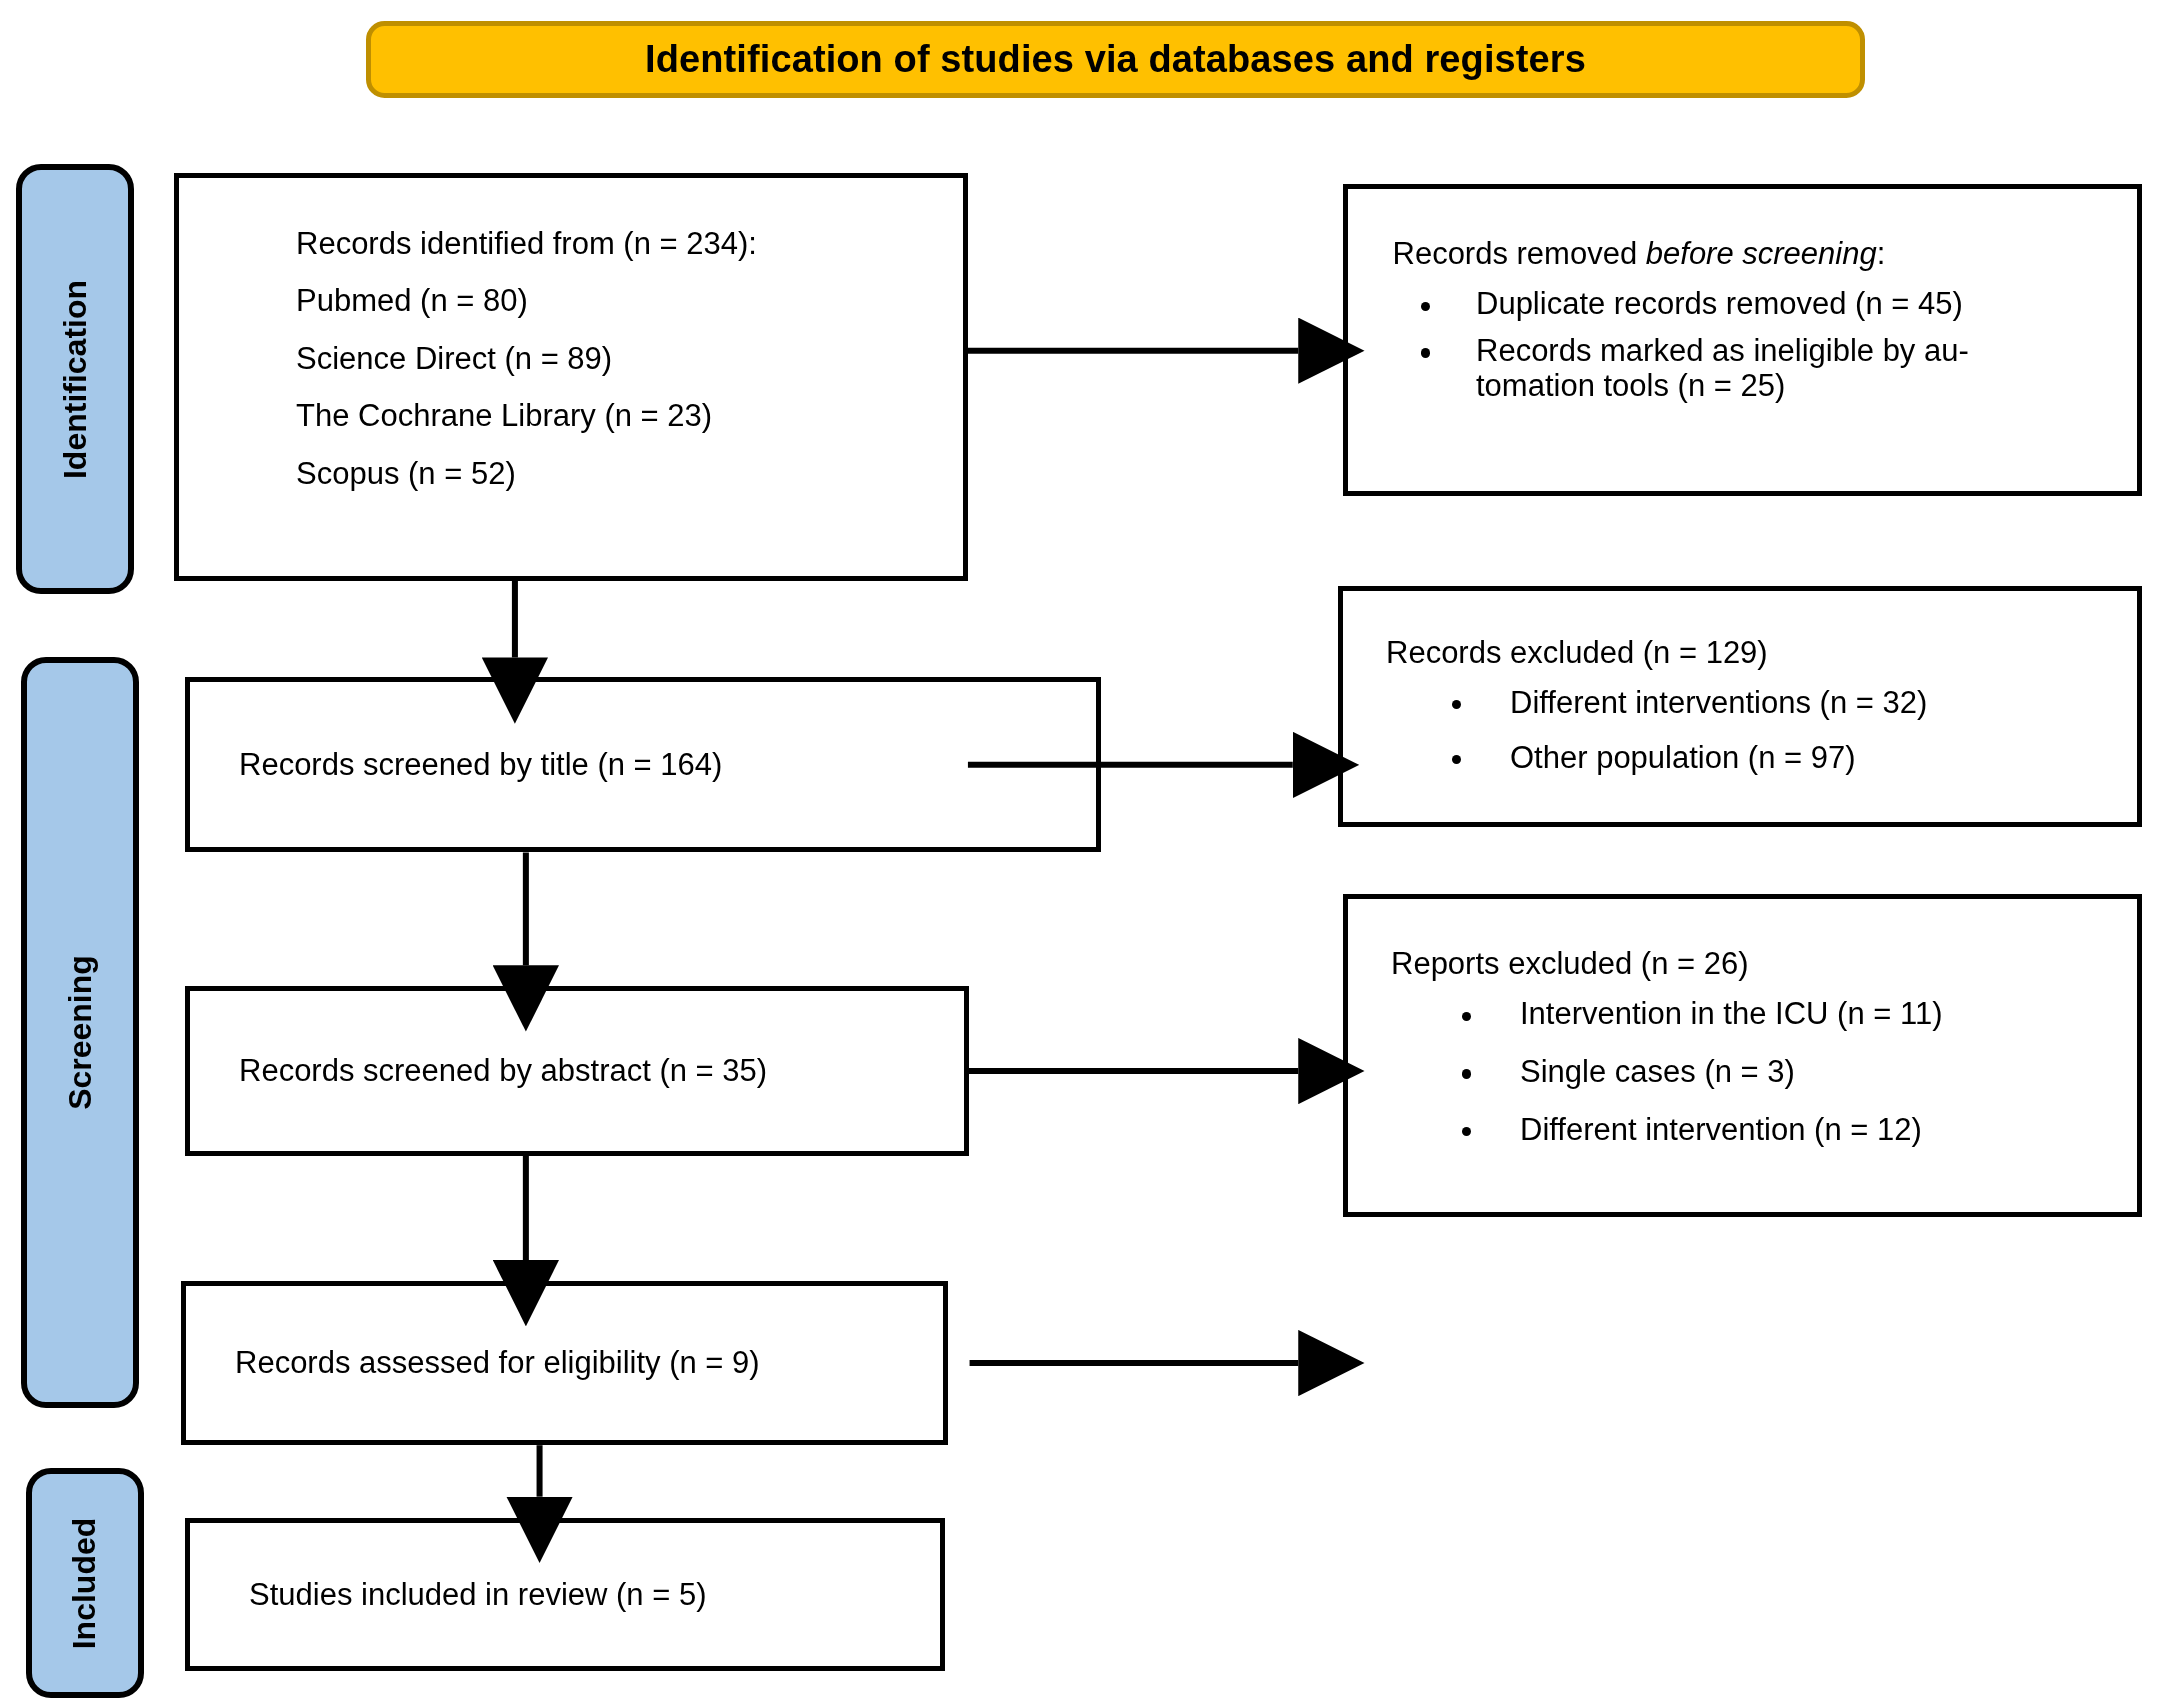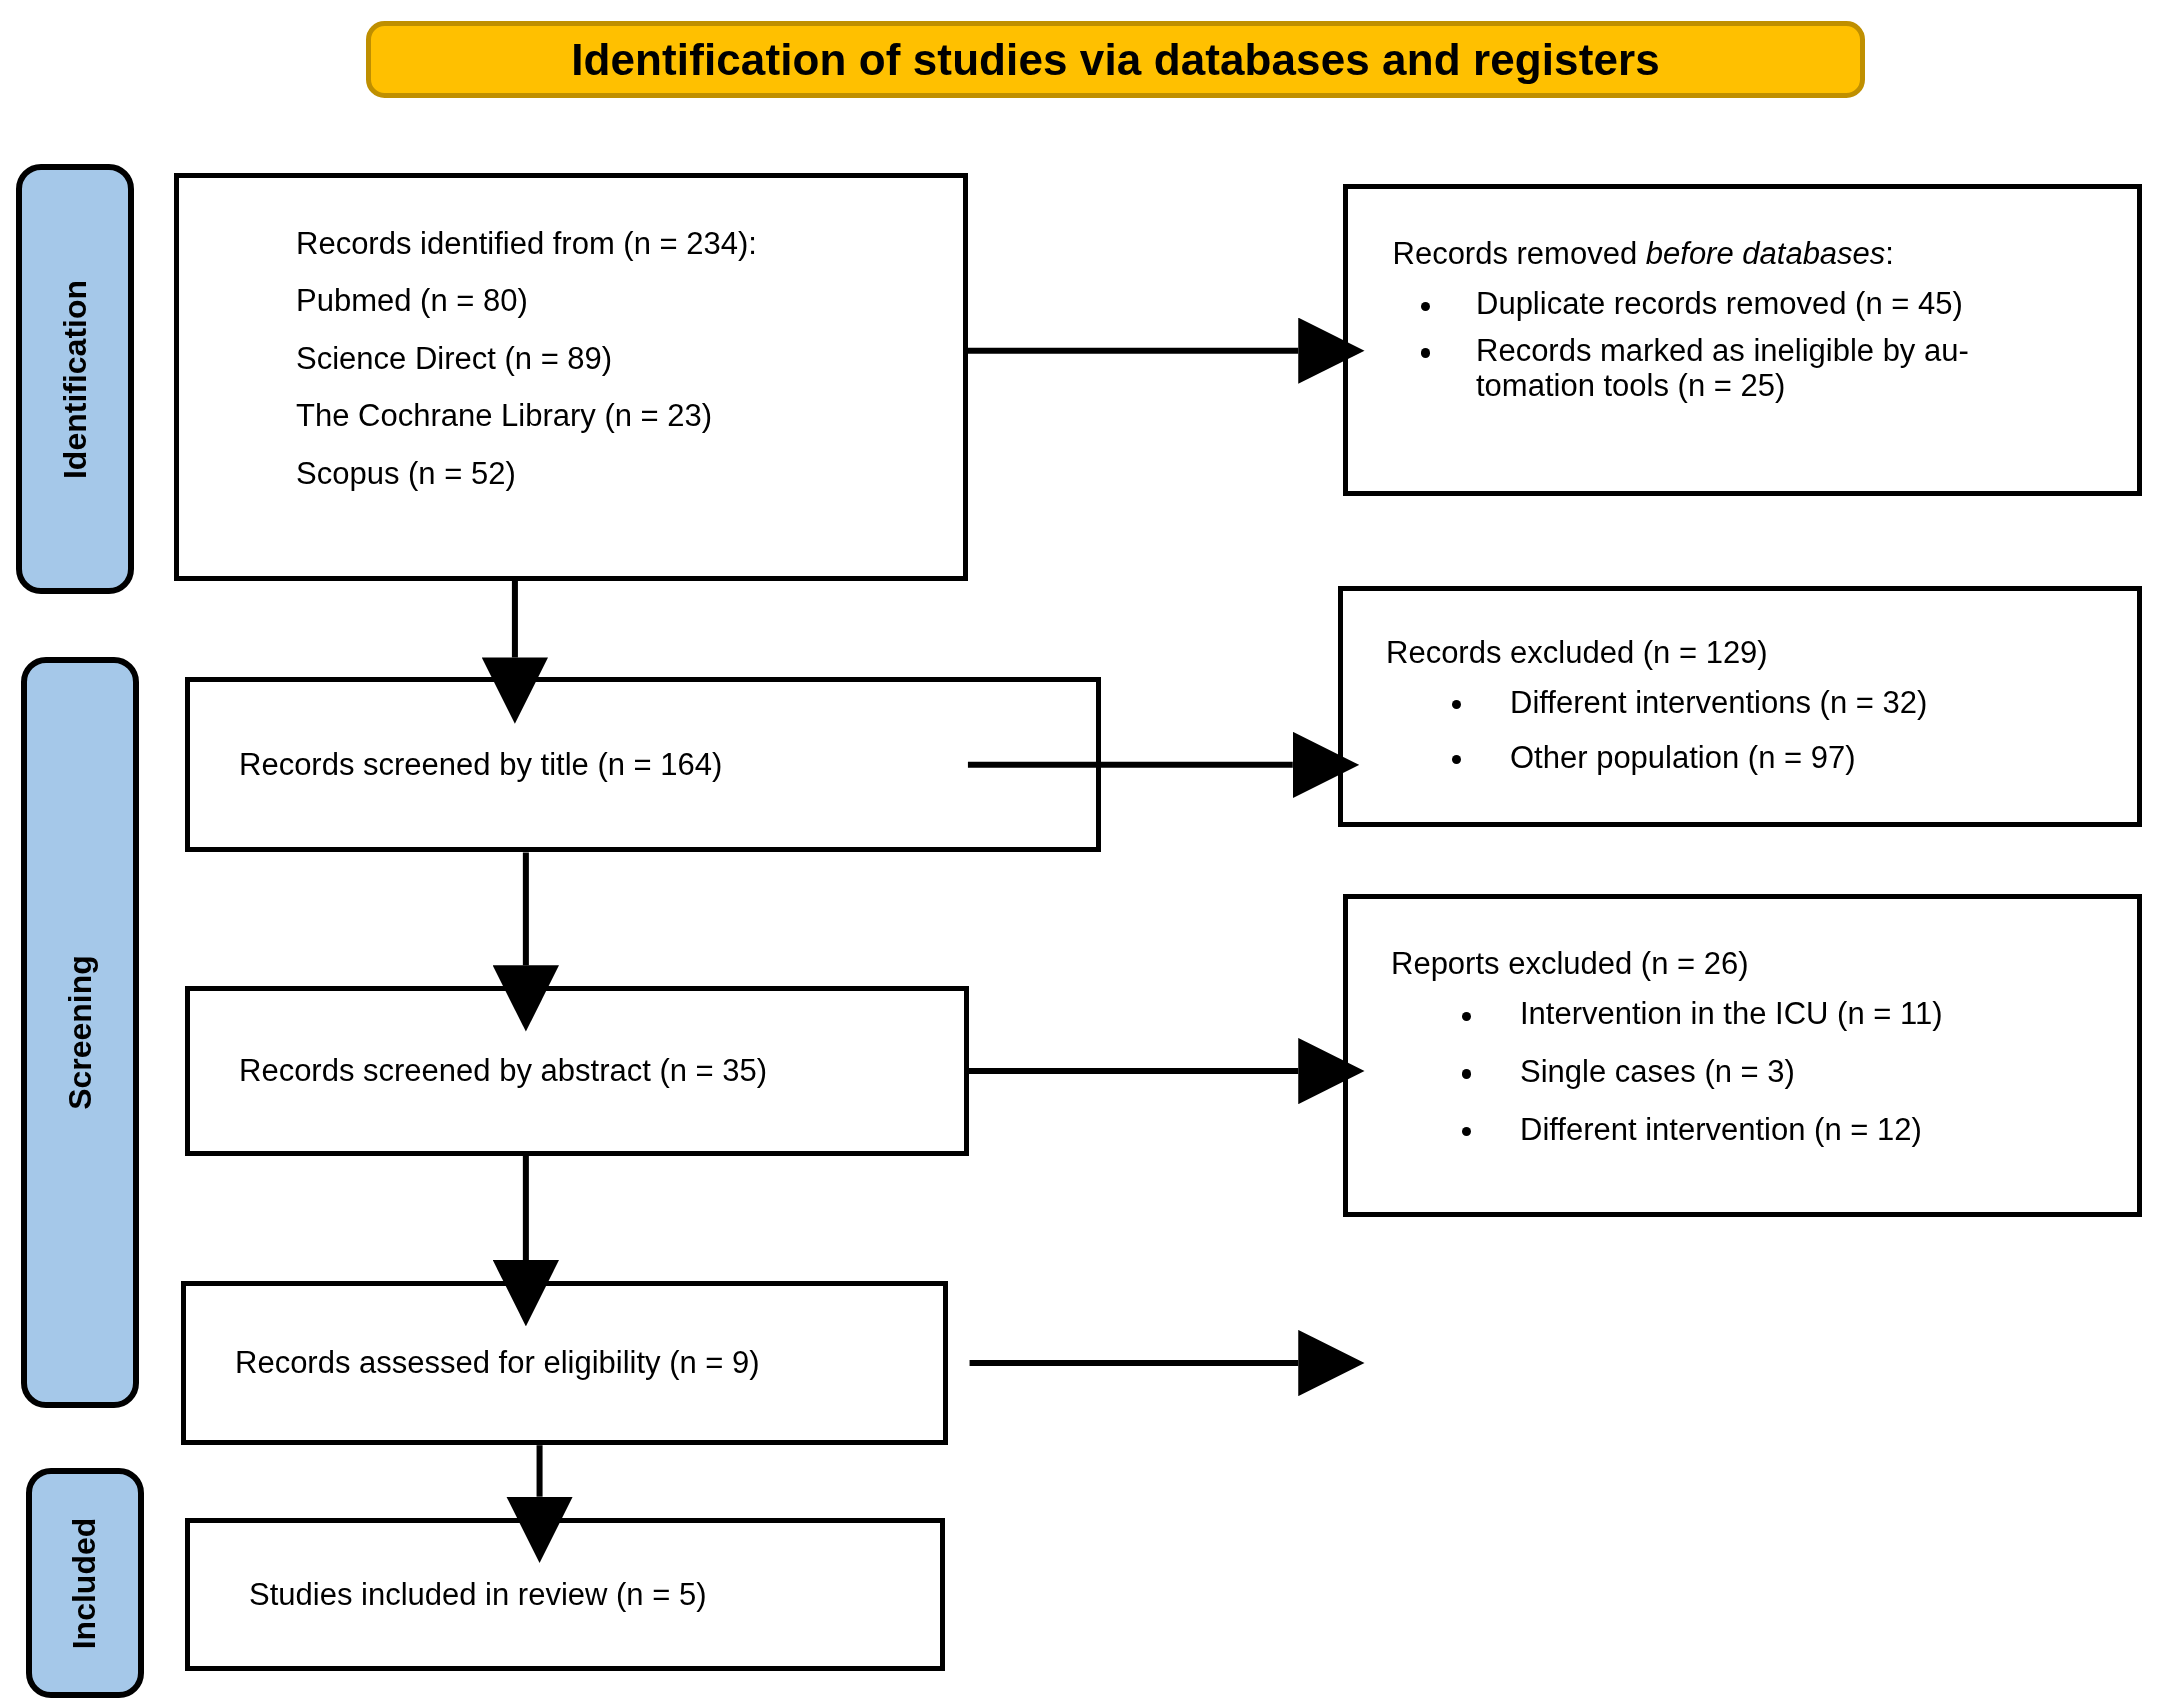--- a/index.html
+++ b/index.html
@@ -28,21 +28,21 @@
     height: 77px;
     background: #FFC000;
     border: 5.5px solid #BF8F00;
     border-radius: 18.6px;
     box-sizing: border-box;
     display: flex;
     align-items: center;
     justify-content: center;
   }
   .title-banner .title-text {
-    font-size: 44px;
+    font-size: 38px;
     font-weight: bold;
     letter-spacing: 0.1px;
     color: #000000;
     white-space: nowrap;
   }
 
   
   .stage-band {
     position: absolute;
     background: #A5C8E9;
@@ -213,21 +213,21 @@
   </div>
 
   <div class="flow-box" id="box-included-review">
     <div class="box-inner">
       <div class="line">Studies included in review (n = 5)</div>
     </div>
   </div>
 
   <div class="flow-box" id="box-removed">
     <div class="box-inner">
-      <div class="right-head"><span>Records removed </span><em>before databases</em><span>:</span></div>
+      <div class="right-head"><span>Records removed </span><em>before screening</em><span>:</span></div>
       <ul class="bullets">
         <li>
           <span class="bullet-dot"></span>
           <span class="bullet-text">Duplicate records removed   (n = 45)</span>
         </li>
         <li>
           <span class="bullet-dot"></span>
           <span class="bullet-text">Records marked as ineligible by au-</span>
           <span class="bullet-text">tomation tools (n = 25)</span>
         </li>

